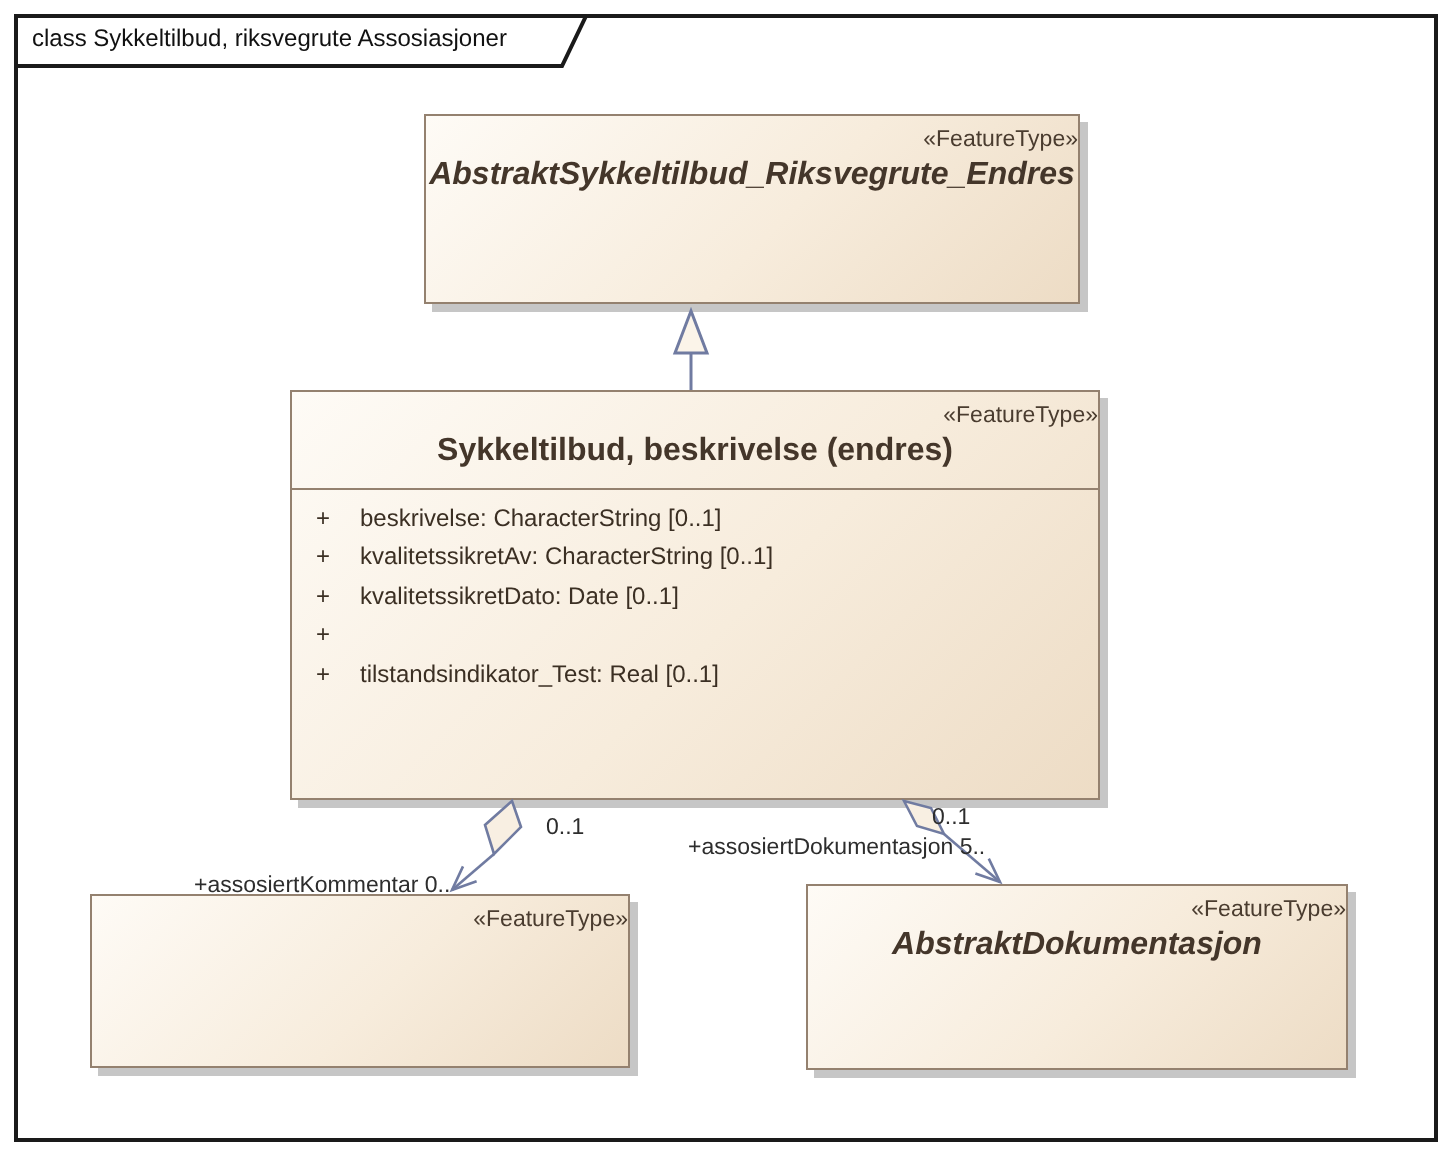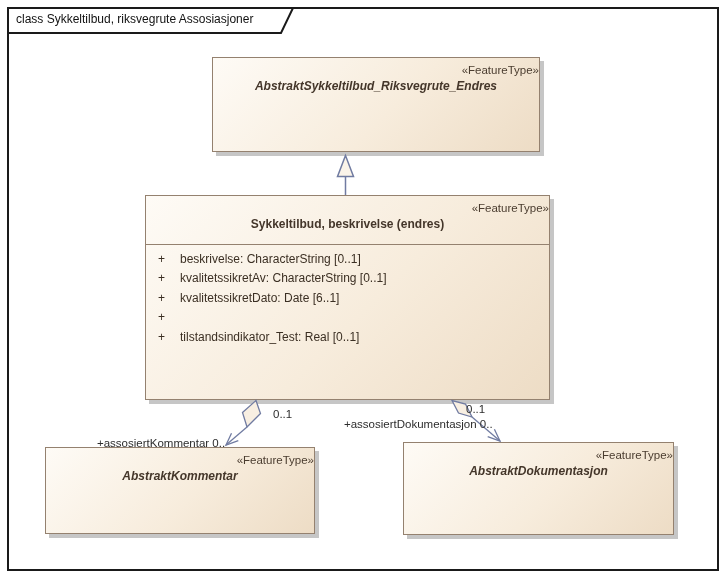--- a/index.html
+++ b/index.html
@@ -19,21 +19,21 @@
 
   
   .uml-class{
     position:absolute;z-index:2;box-sizing:border-box;
     border:1px solid #94816f;
     background:linear-gradient(135deg,#fefbf6 0%,#f7ecdc 55%,#eddcc5 100%);
     box-shadow:4px 4px 0 0 #c6c6c6;
   }
   .class-header{text-align:center;padding-top:6px;}
   .stereotype{font-size:11.5px;color:#4a3c2f;white-space:nowrap;text-align:right;}
-  .class-name{font-size:12px;font-weight:bold;color:#44362a;margin-top:3px;white-space:nowrap;}
+  .class-name{font-size:16px;font-weight:bold;color:#44362a;margin-top:3px;white-space:nowrap;}
   .abstract .class-name{font-style:italic;}
 
   .attr-compartment{
     position:absolute;left:0;right:0;top:48px;bottom:0;
     border-top:1px solid #94816f;
     padding:5px 0 0 12px;box-sizing:border-box;
   }
   .attr-row{display:flex;font-size:12px;color:#3b2f23;line-height:19.4px;white-space:nowrap;}
   .attr-vis{width:22px;flex:0 0 22px;}
 
@@ -68,36 +68,35 @@
     <div class="attr-row">
       <span class="attr-vis">+</span>
       <span class="attr-text">beskrivelse: CharacterString [0..1]</span>
     </div>
     <div class="attr-row">
       <span class="attr-vis">+</span>
       <span class="attr-text">kvalitetssikretAv: CharacterString [0..1]</span>
     </div>
     <div class="attr-row">
       <span class="attr-vis">+</span>
-      <span class="attr-text">kvalitetssikretDato: Date [6..1]</span>
+      <span class="attr-text">kvalitetssikretDato: Date [0..1]</span>
     </div>
     <div class="attr-row">
       <span class="attr-vis">+</span>
     </div>
     <div class="attr-row">
       <span class="attr-vis">+</span>
       <span class="attr-text">tilstandsindikator_Test: Real [0..1]</span>
     </div>
   </div>
 </div>
 
 <div class="uml-class abstract" style="left:45px;top:447px;width:270px;height:87px;">
   <div class="class-header">
     <div class="stereotype">«FeatureType»</div>
-    <div class="class-name">AbstraktKommentar</div>
   </div>
 </div>
 
 <div class="uml-class abstract" style="left:403px;top:442px;width:271px;height:93px;">
   <div class="class-header">
     <div class="stereotype">«FeatureType»</div>
     <div class="class-name">AbstraktDokumentasjon</div>
   </div>
 </div>
 
@@ -116,14 +115,14 @@
 
   <g>
     <polygon points="452,400.5 458.5,413 472,417 465.5,404" fill="#f8efe2" stroke="#707ba1" stroke-width="1.3"></polygon>
     <line x1="472" y1="417" x2="500" y2="441" stroke="#707ba1" stroke-width="1.3"></line>
     <polyline points="487.7,436.7 500,441 494.4,429.3" fill="none" stroke="#707ba1" stroke-width="1.3"></polyline>
   </g>
 </svg>
 
 <div class="conn-label" style="left:97px;top:417px;margin-top:20px;">+assosiertKommentar 0..</div>
 <div class="conn-label" style="left:273px;top:408px;">0..1</div>
-<div class="conn-label" style="left:344px;top:418px;">+assosiertDokumentasjon 0..</div>
+<div class="conn-label" style="left:344px;top:418px;">+assosiertDokumentasjon 5..</div>
 <div class="conn-label" style="left:466px;top:403px;">0..1</div>
 
 </body></html>

